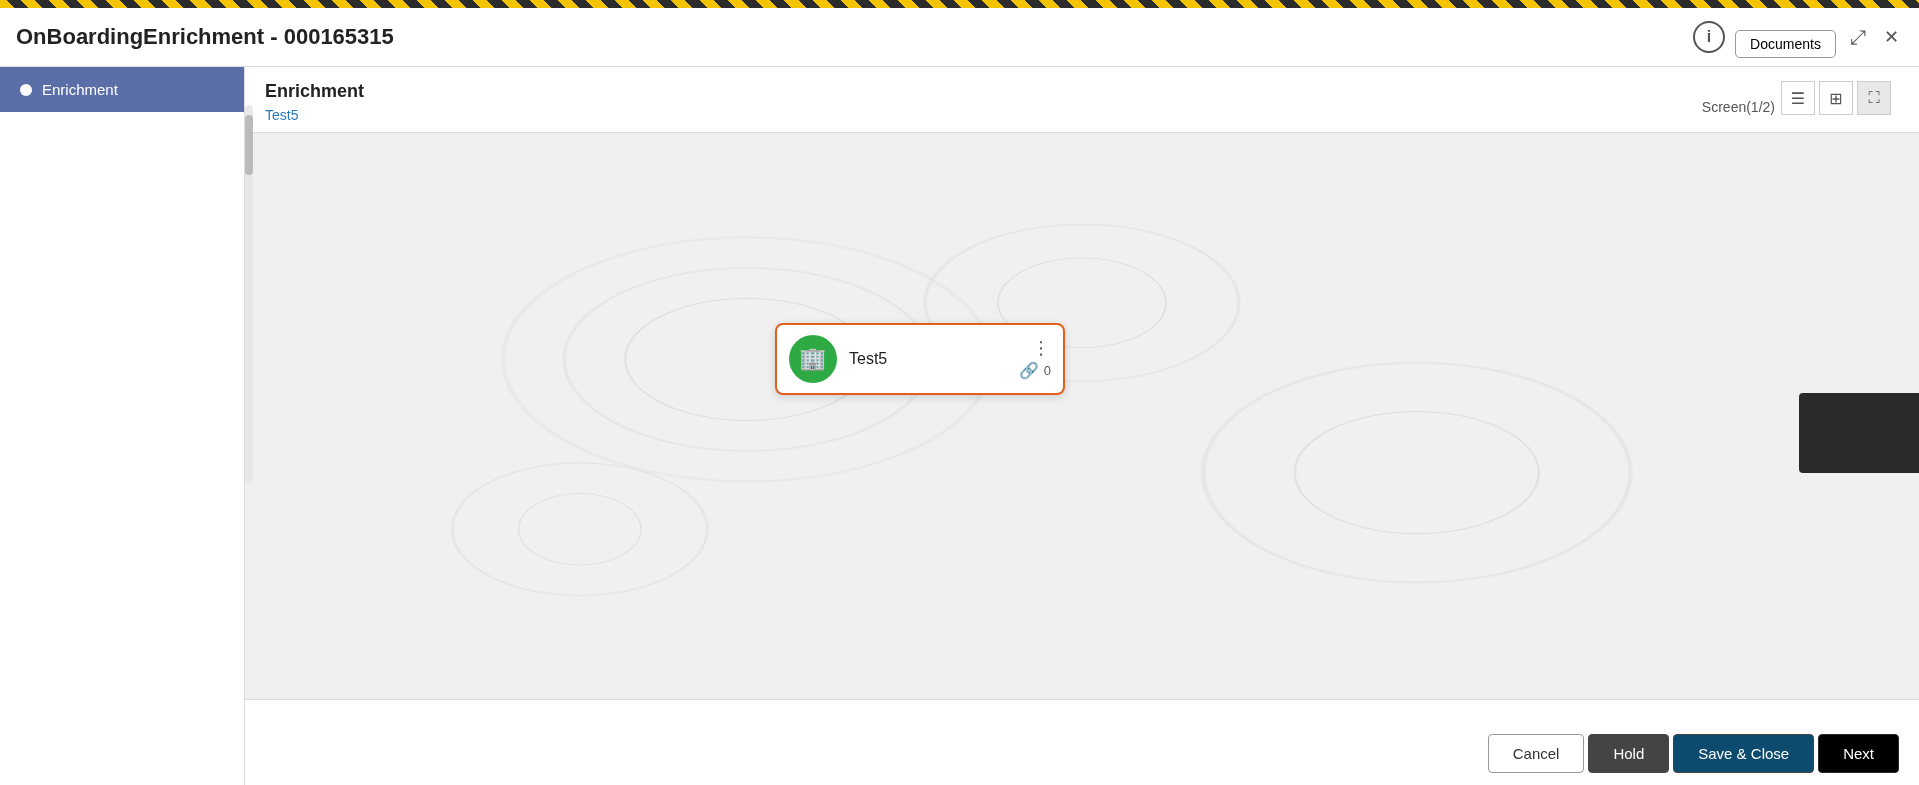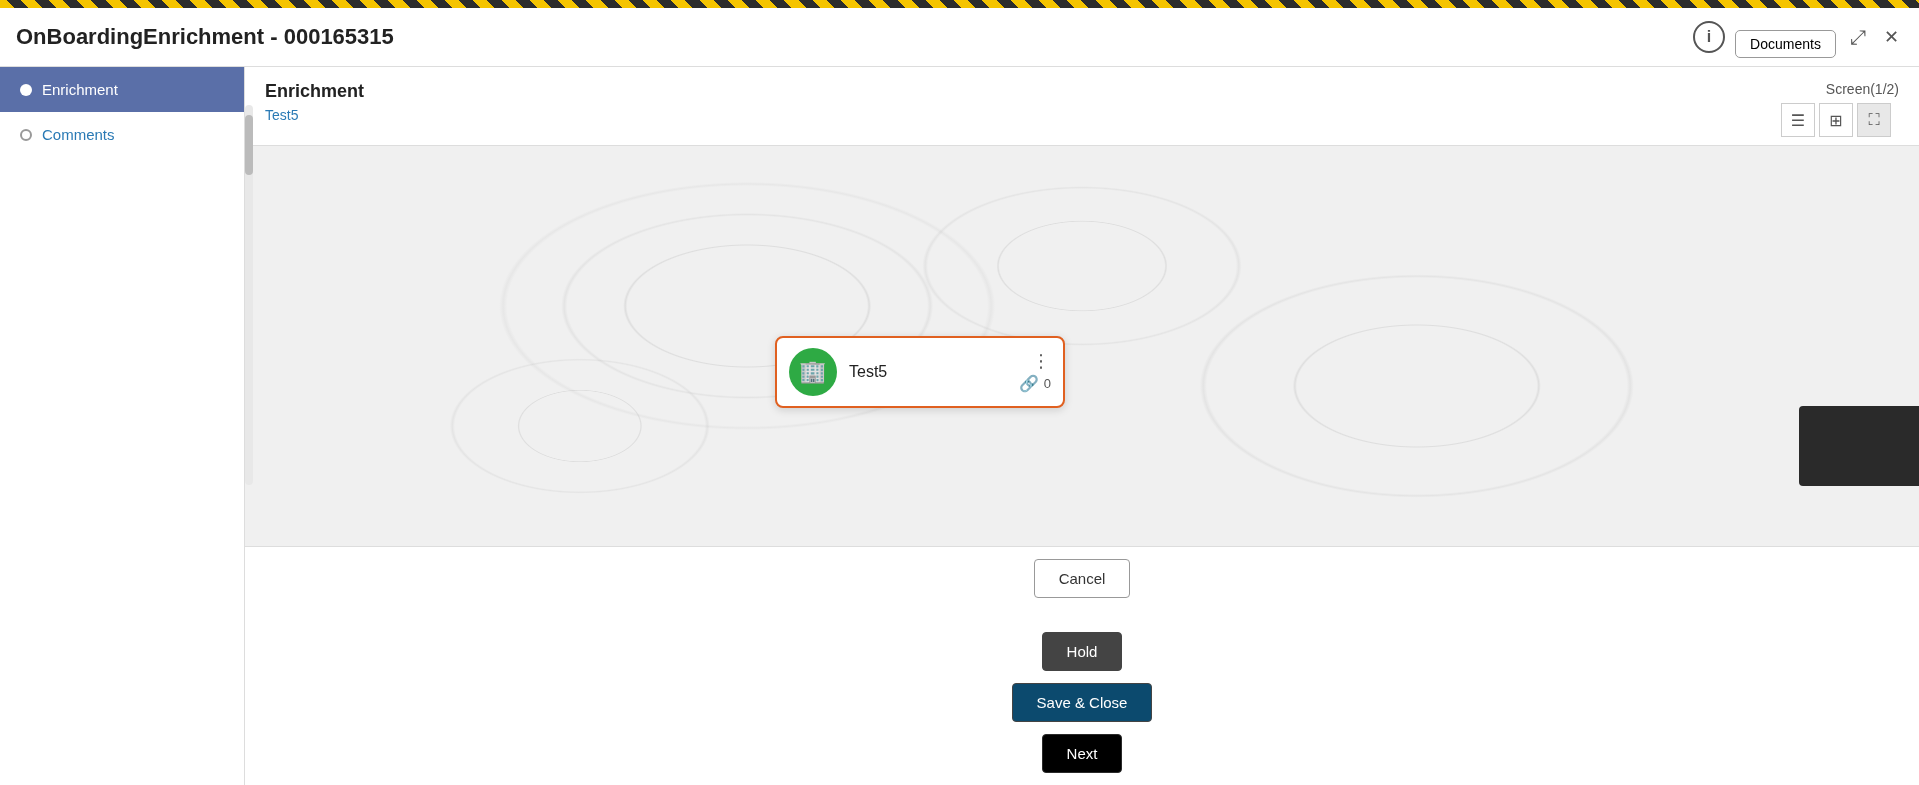--- a/index.html
+++ b/index.html
@@ -268,27 +268,26 @@
       top: 260px;
       right: 0;
       width: 120px;
       height: 80px;
       background: #2a2a2a;
       border-radius: 4px 0 0 4px;
     }
 
     .footer-bar {
       display: flex;
-      align-items: center;
+      align-items: flex-end;
       justify-content: flex-end;
       padding: 12px 20px;
-      gap: 12px;
+      gap: 4px;
       background: #fff;
       border-top: 1px solid #ddd;
-      flex-direction: column;
     }
 
     .footer-btn {
       padding: 10px 24px;
       font-size: 15px;
       border-radius: 4px;
       cursor: pointer;
       font-weight: 500;
     }
 
@@ -330,21 +329,21 @@
     .scrollbar-thumb {
       width: 8px;
       height: 60px;
       background: #bbb;
       border-radius: 4px;
       margin-top: 10px;
     }
 
     .header-right-group {
       display: flex;
-      flex-direction: column;
+      flex-direction: row;
       align-items: flex-end;
       gap: 6px;
     }
   </style>
 </head>
 <body>
 
 <div class="top-bar"></div>
 
 <div class="main-window">
@@ -358,24 +357,20 @@
       <button class="icon-btn">✕</button>
     </div>
   </div>
 
   <div class="content-area">
 
     <div class="sidebar">
       <div class="sidebar-item active">
         <div class="sidebar-dot"></div>
         <span>Enrichment</span>
-      </div>
-      <div class="sidebar-item inactive">
-        <div class="sidebar-dot empty"></div>
-        <span>Comments</span>
       </div>
     </div>
 
     <div class="main-content">
 
       <div class="content-header">
         <div class="content-header-left">
           <h2>Enrichment</h2>
           <a class="breadcrumb-link">Test5</a>
         </div>

